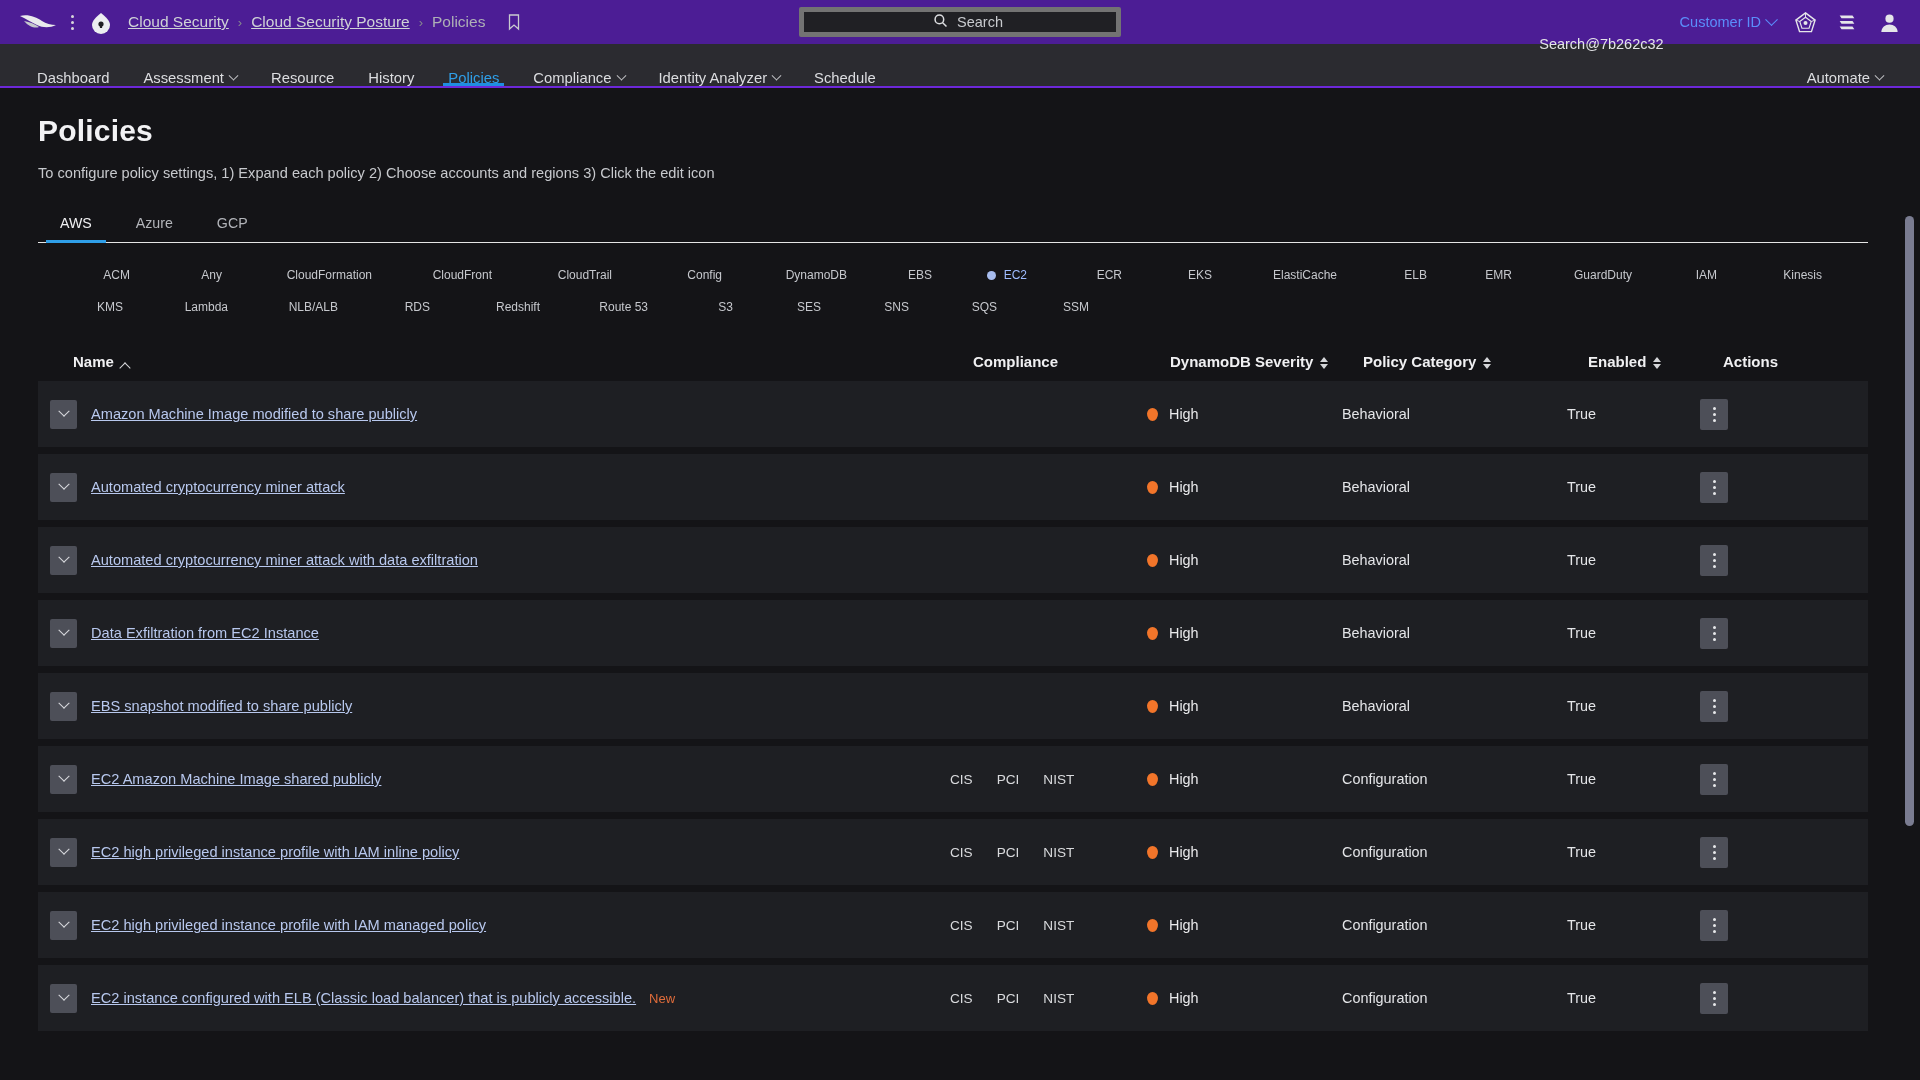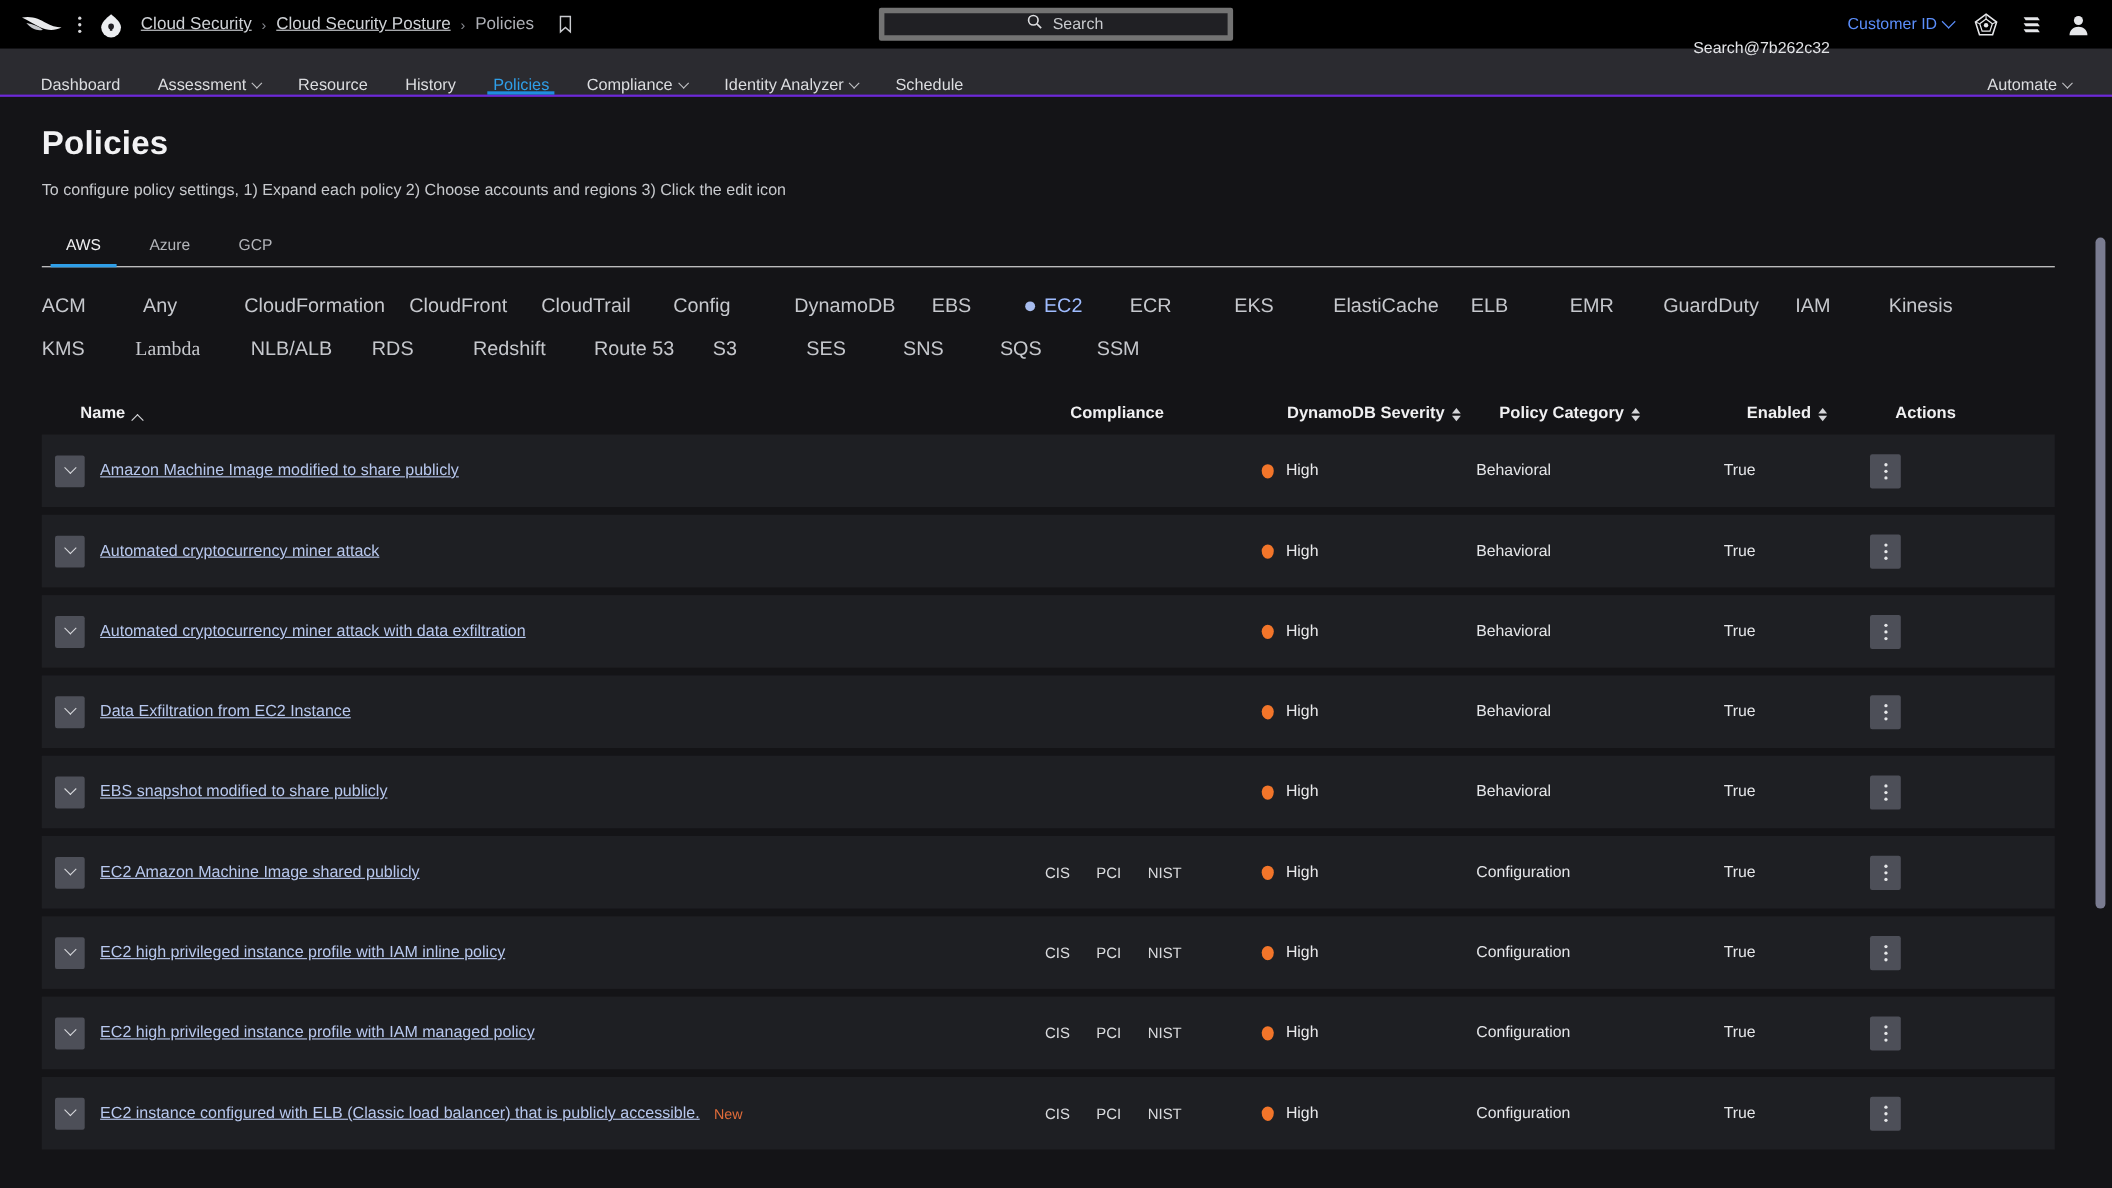--- a/index.html
+++ b/index.html
@@ -7,21 +7,21 @@
     width: 1920px; height: 1080px;
     background: #141417;
     font-family: "Liberation Sans", sans-serif;
     color: #e8e8ea;
     overflow: hidden;
   }
 
   
   .topbar {
     height: 44px;
-    background: #000000;
+    background: #4c1d95;
     display: flex;
     align-items: center;
     padding: 0 18px;
     position: relative;
   }
   .falcon-logo { width: 40px; height: 22px; margin-right: 4px; flex: none; }
   .kebab-dots {
     width: 20px; height: 24px;
     display: flex; flex-direction: column; align-items: center;
     justify-content: center; gap: 3px; margin-right: 6px;
@@ -86,24 +86,24 @@
     cursor: pointer; position: relative;
   }
   .cloudtab.active { color: #f0f0f2; }
   .cloudtab.active::after {
     content: ""; position: absolute; left: 8px; right: 8px; bottom: -1px;
     height: 3px; background: #2f9fe8;
   }
 
   .chiprow { display: flex; flex-wrap: wrap; margin-top: 16px; width: 1840px; }
   .chip {
-    font-size: 18px; color: #c6c8cd; cursor: pointer;
+    font-size: 12px; color: #c6c8cd; cursor: pointer;
     display: flex; align-items: center; gap: 8px;
     padding: 9px 0; white-space: nowrap;
-    justify-content: flex-start;
+    justify-content: flex-end;
   }
   .chip.sel { color: #9fbcff; }
   .chip .dot { width: 9px; height: 9px; border-radius: 50%; background: #a7bcee; flex: none; }
 
   
   .tablewrap { margin-top: 18px; width: 1830px; }
   .thead {
     display: flex; align-items: center; height: 40px;
     padding-left: 35px; font-size: 15px; font-weight: bold; color: #f0f0f2;
   }
@@ -336,21 +336,21 @@
       </div>
       <div class="chip" style="width: 85px;">
         <span>IAM</span>
       </div>
       <div class="chip" style="width: 105px;">
         <span>Kinesis</span>
       </div>
       <div class="chip" style="width: 85px;">
         <span>KMS</span>
       </div>
-      <div class="chip" style="width: 105px; font-family: Liberation Serif, serif;">
+      <div class="chip" style="width: 105px;">
         <span>Lambda</span>
       </div>
       <div class="chip" style="width: 110px;">
         <span>NLB/ALB</span>
       </div>
       <div class="chip" style="width: 92px;">
         <span>RDS</span>
       </div>
       <div class="chip" style="width: 110px;">
         <span>Redshift</span>

